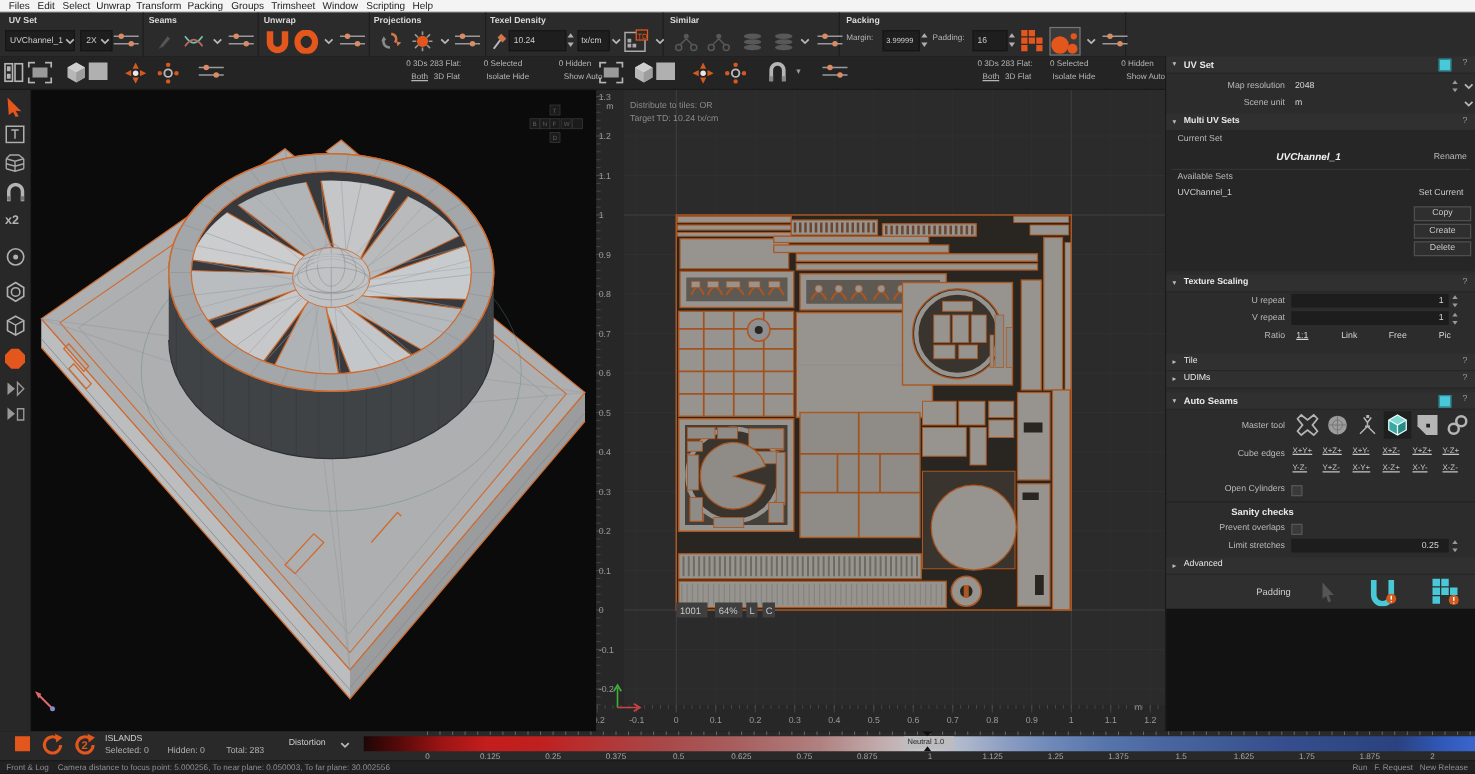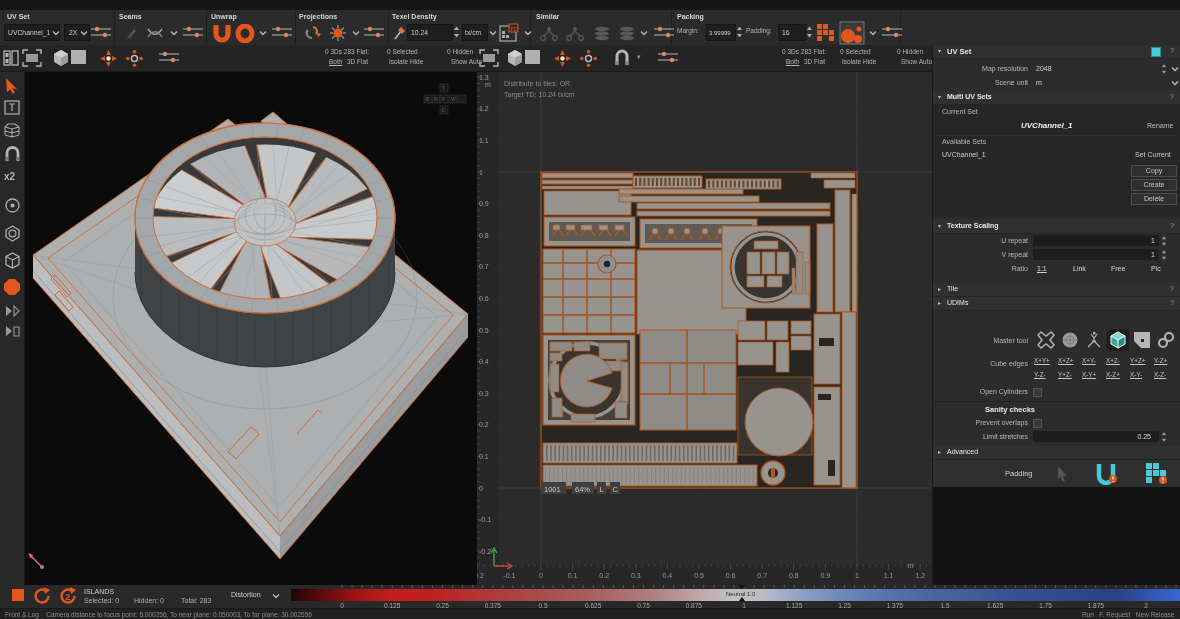--- a/index.html
+++ b/index.html
@@ -1,20 +1,33 @@
 <!DOCTYPE html>
 <html><head><meta charset="utf-8"><style>
 *{margin:0;padding:0;box-sizing:border-box;}
 body{width:1180px;height:619px;overflow:hidden;background:#161616;font-family:"Liberation Sans",sans-serif;}
 .ab{position:absolute;}
 #app{position:relative;width:1180px;height:619px;}
 .lbl{color:#c7c7c7;font-size:7px;white-space:nowrap;}
 .tt{color:#b5b5b5;font-size:6.5px;white-space:nowrap;}
 </style></head><body>
 <div id="app">
+<div class="ab" style="left:0;top:0;width:1180px;height:10px;background:#f4f4f4;border-bottom:1px solid #b9b9b9;">
+<span class="ab" style="left:7px;top:0px;font-size:8px;color:#1c1c1c;">Files</span>
+<span class="ab" style="left:30px;top:0px;font-size:8px;color:#1c1c1c;">Edit</span>
+<span class="ab" style="left:50px;top:0px;font-size:8px;color:#1c1c1c;">Select</span>
+<span class="ab" style="left:77px;top:0px;font-size:8px;color:#1c1c1c;">Unwrap</span>
+<span class="ab" style="left:109px;top:0px;font-size:8px;color:#1c1c1c;">Transform</span>
+<span class="ab" style="left:150px;top:0px;font-size:8px;color:#1c1c1c;">Packing</span>
+<span class="ab" style="left:185px;top:0px;font-size:8px;color:#1c1c1c;">Groups</span>
+<span class="ab" style="left:217px;top:0px;font-size:8px;color:#1c1c1c;">Trimsheet</span>
+<span class="ab" style="left:258px;top:0px;font-size:8px;color:#1c1c1c;">Window</span>
+<span class="ab" style="left:293px;top:0px;font-size:8px;color:#1c1c1c;">Scripting</span>
+<span class="ab" style="left:330px;top:0px;font-size:8px;color:#1c1c1c;">Help</span>
+</div>
 <div class="ab" style="left:0;top:10px;width:1180px;height:35px;background:#2b2b2b;">
 <span class="ab lbl" style="left:7px;top:3px;font-weight:bold;color:#d8d8d8;">UV Set</span>
 <span class="ab lbl" style="left:119px;top:3px;font-weight:bold;color:#d8d8d8;">Seams</span>
 <span class="ab lbl" style="left:211px;top:3px;font-weight:bold;color:#d8d8d8;">Unwrap</span>
 <span class="ab lbl" style="left:299px;top:3px;font-weight:bold;color:#d8d8d8;">Projections</span>
 <span class="ab lbl" style="left:392px;top:3px;font-weight:bold;color:#d8d8d8;">Texel Density</span>
 <span class="ab lbl" style="left:536px;top:3px;font-weight:bold;color:#d8d8d8;">Similar</span>
 <span class="ab lbl" style="left:677px;top:3px;font-weight:bold;color:#d8d8d8;">Packing</span>
 <div class="ab" style="left:114px;top:0;width:1px;height:35px;background:#1e1e1e;"></div>
 <div class="ab" style="left:206px;top:0;width:1px;height:35px;background:#1e1e1e;"></div>
@@ -1136,20 +1149,26 @@
 <div class="ab" style="left:0;top:238px;width:248px;height:14px;background:#303030;border-bottom:1px solid #262626;">
         <span class="ab" style="left:5px;top:2px;font-size:6px;color:#bbb;">▸</span>
         <span class="ab" style="left:14px;top:2px;font-size:7px;color:#e8e8e8;font-weight:normal;">Tile</span>
         <span class="ab" style="left:237px;top:2px;font-size:7px;color:#999;">?</span>
       </div>
 <div class="ab" style="left:0;top:252px;width:248px;height:14px;background:#303030;border-bottom:1px solid #262626;">
         <span class="ab" style="left:5px;top:2px;font-size:6px;color:#bbb;">▸</span>
         <span class="ab" style="left:14px;top:2px;font-size:7px;color:#e8e8e8;font-weight:normal;">UDIMs</span>
         <span class="ab" style="left:237px;top:2px;font-size:7px;color:#999;">?</span>
       </div>
+<div class="ab" style="left:0;top:269px;width:248px;height:14px;background:#303030;border-bottom:1px solid #262626;">
+        <span class="ab" style="left:5px;top:2px;font-size:6px;color:#bbb;">▾</span>
+        <span class="ab" style="left:14px;top:2px;font-size:7.5px;color:#e8e8e8;font-weight:bold;">Auto Seams</span>
+        <div class="ab" style="left:218px;top:2px;width:10px;height:10px;background:#49c8d8;border:1px solid #2a8a96;"></div>
+        <span class="ab" style="left:237px;top:2px;font-size:7px;color:#999;">?</span>
+      </div>
 <span class="ab" style="right:152px;top:292px;font-size:7px;color:#b9b9b9;">Master tool</span>
 <svg class="ab" style="left:104px;top:286px" width="18" height="18" viewBox="0 0 18 18">
 <path d="M4 1 L9 5 L14 1 L17 4 L13 9 L17 14 L14 17 L9 13 L4 17 L1 14 L5 9 L1 4Z" fill="none" stroke="#b5b5b5" stroke-width="1.4"></path>
       </svg>
 <svg class="ab" style="left:128px;top:286px" width="18" height="18" viewBox="0 0 18 18">
 <circle cx="9" cy="9" r="7.5" fill="#9c9c9c"></circle>
         <circle cx="9" cy="9" r="4" fill="none" stroke="#777" stroke-width="0.8"></circle>
 <path d="M2 9 H16 M9 2 V16" stroke="#777" stroke-width="0.8"></path>
       </svg>
 <svg class="ab" style="left:152px;top:286px" width="18" height="18" viewBox="0 0 18 18">

